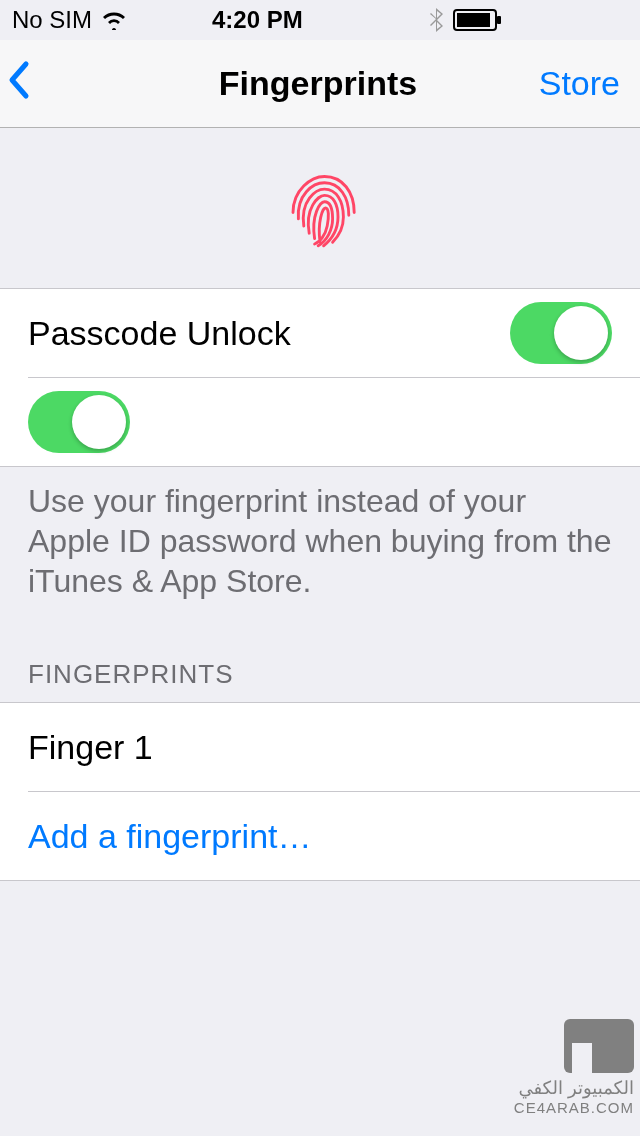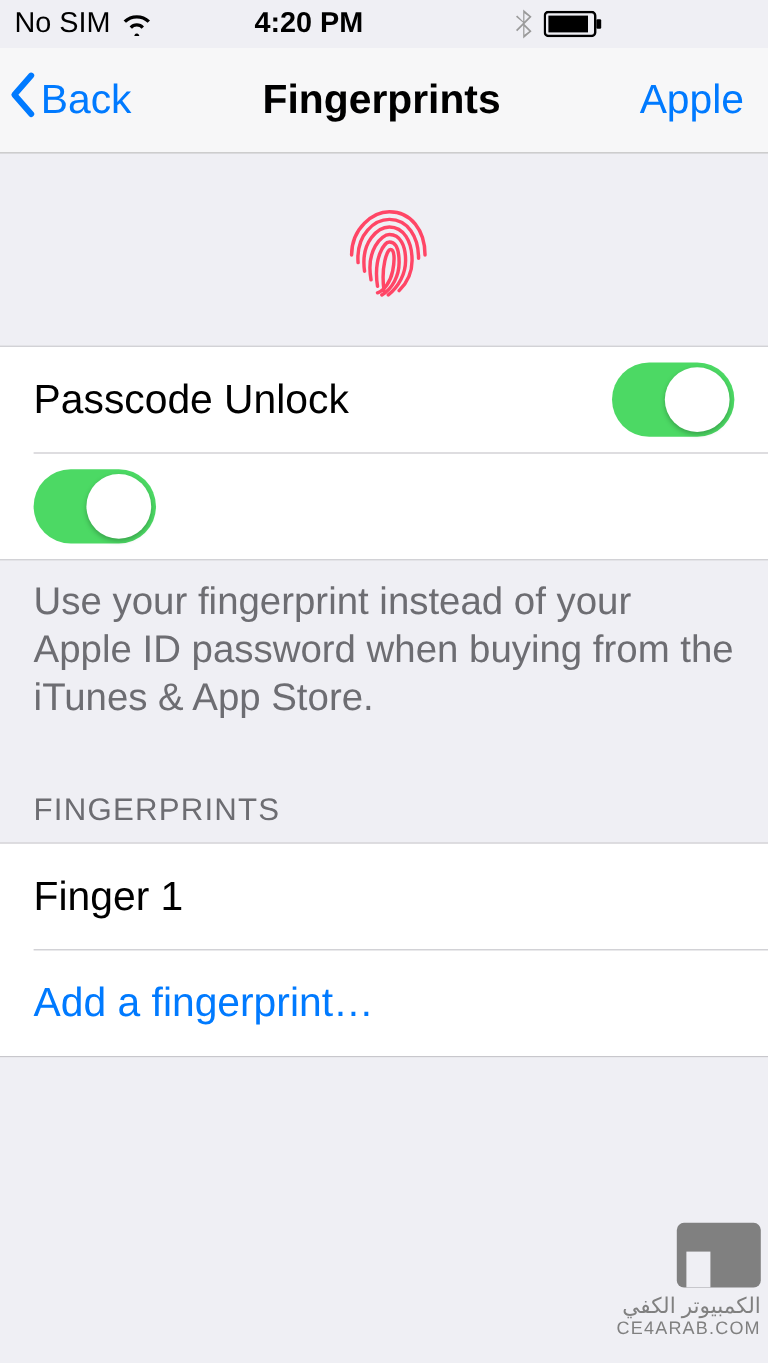--- a/index.html
+++ b/index.html
@@ -187,26 +187,25 @@
 </div>
 
 <div class="nav-bar">
   <div class="nav-left">
     <div class="nav-back">
       <span class="chev">
         <svg width="26" height="40" viewBox="0 0 26 40">
             <path d="M20 4 L6 20 L20 36" fill="none" stroke="#007aff" stroke-width="5" stroke-linecap="round" stroke-linejoin="round"></path>
           </svg>
       </span>
-      <span>Back</span>
     </div>
   </div>
   <div class="nav-title">Fingerprints</div>
   <div class="nav-right">
-    <div class="nav-edit">Apple</div>
+    <div class="nav-edit">Store</div>
   </div>
 </div>
 
 <div class="hero">
   <span class="fingerprint-icon">
     <svg width="90" height="90" viewBox="0 0 100 100">
       <g fill="none" stroke="#ff4666" stroke-width="3.2" stroke-linecap="round">
         <path d="M20 55 C20 30 40 15 55 15 C75 15 88 32 88 55"></path>
         <path d="M26 62 C24 35 42 22 55 22 C72 22 82 38 82 58"></path>
         <path d="M32 70 C28 42 45 29 55 29 C68 29 76 42 76 60 C76 70 72 80 64 88"></path>

